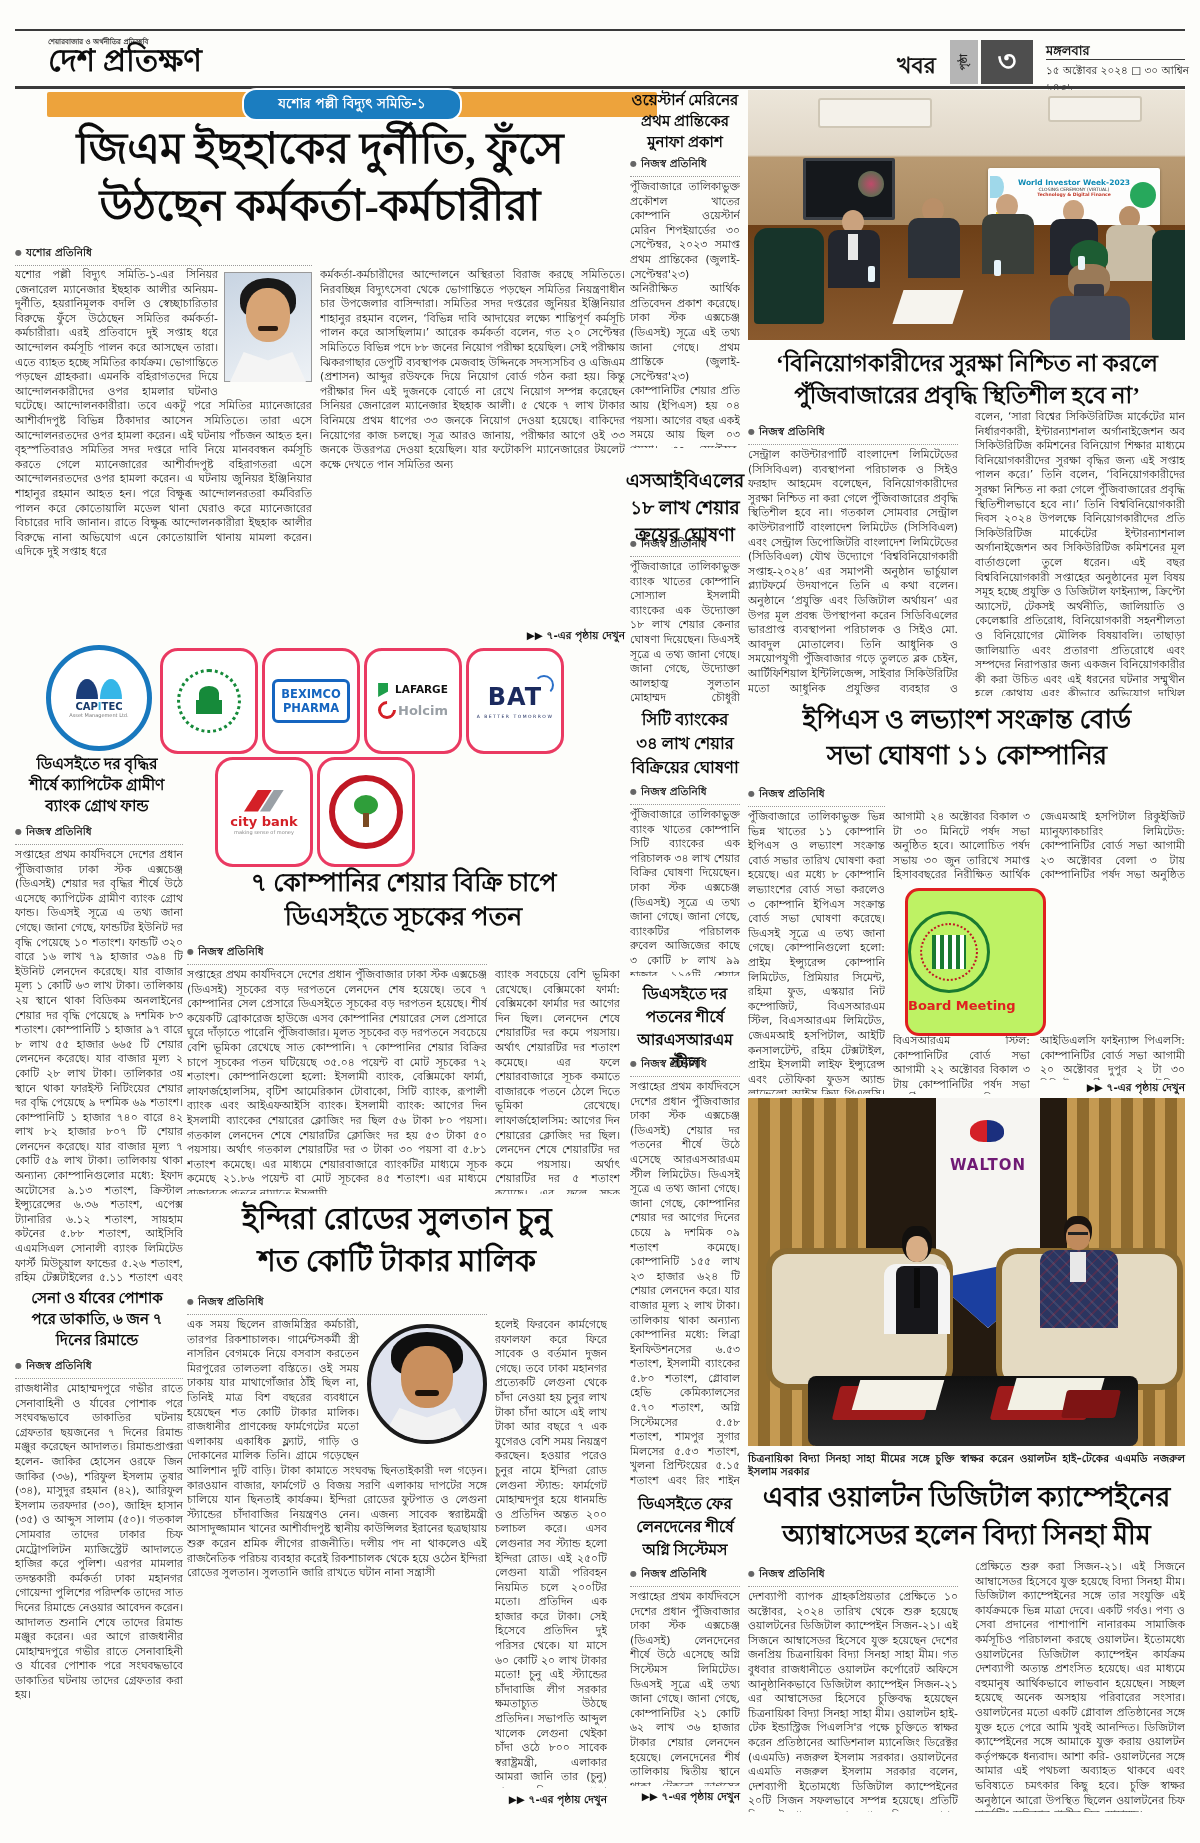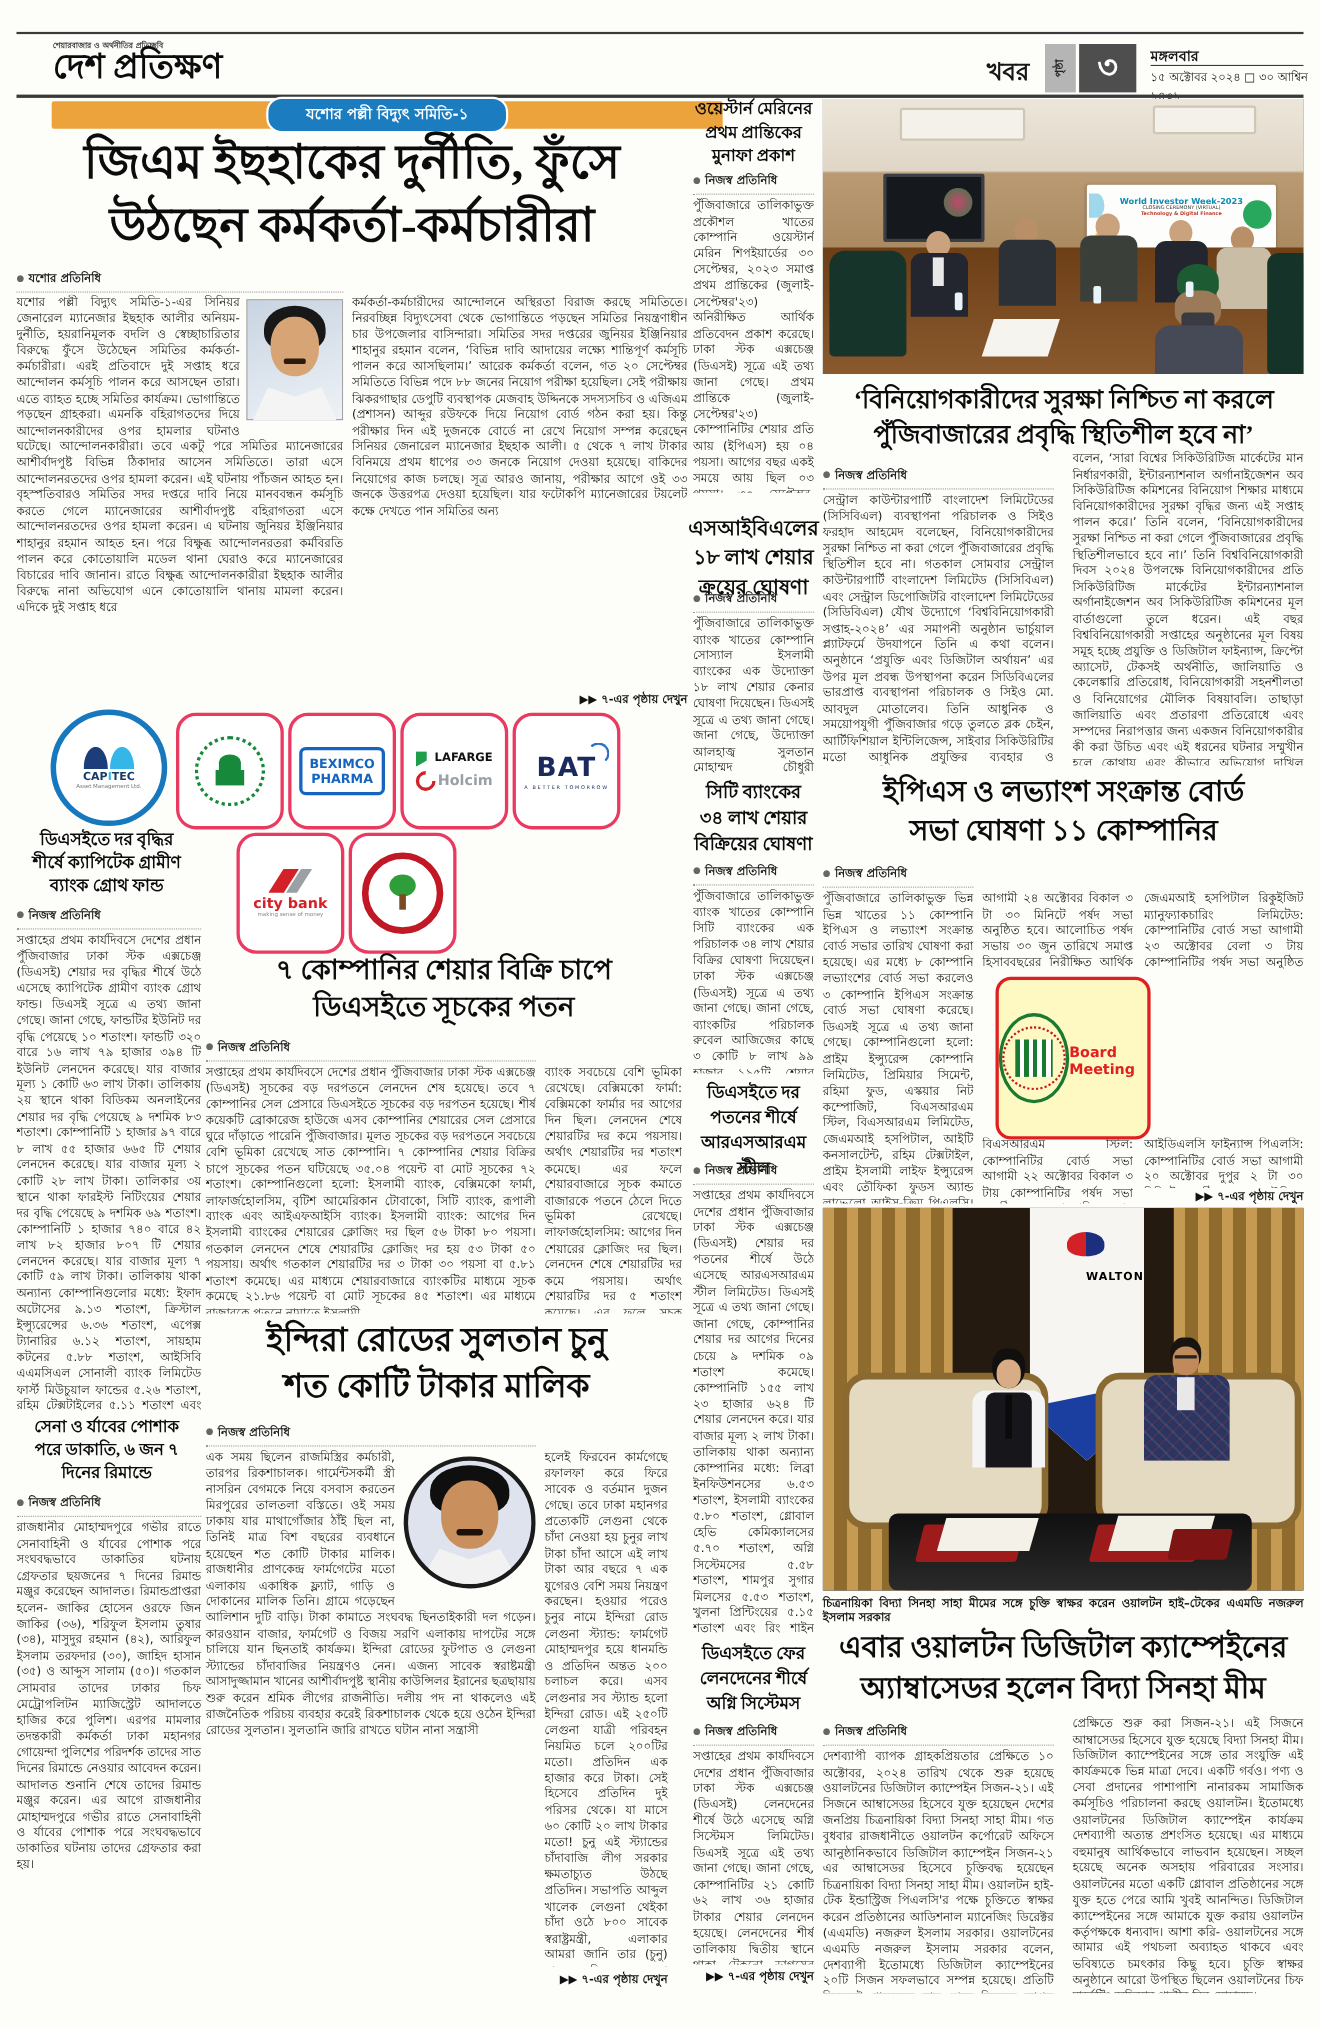--- a/index.html
+++ b/index.html
@@ -279,36 +279,36 @@
   <div class="abs byline" style="left:748px;top:786px;width:137px">
     <span class="dot">●</span><span>নিজস্ব প্রতিনিধি</span>
   </div>
   <div class="abs bodytxt" style="left:748px;top:810px;width:137px;height:284px">পুঁজিবাজারে তালিকাভুক্ত ভিন্ন ভিন্ন খাতের ১১ কোম্পানি ইপিএস ও লভ্যাংশ সংক্রান্ত বোর্ড সভার তারিখ ঘোষণা করা হয়েছে। এর মধ্যে ৮ কোম্পানি লভ্যাংশের বোর্ড সভা করলেও ৩ কোম্পানি ইপিএস সংক্রান্ত বোর্ড সভা ঘোষণা করেছে। ডিএসই সূত্রে এ তথ্য জানা গেছে। কোম্পানিগুলো হলো: প্রাইম ইন্স্যুরেন্স কোম্পানি লিমিটেড, প্রিমিয়ার সিমেন্ট, রহিমা ফুড, এস্কয়ার নিট কম্পোজিট, বিএসআরএম স্টিল, বিএসআরএম লিমিটেড, জেএমআই হসপিটাল, আইটি কনসালটেন্ট, রহিম টেক্সটাইল, প্রাইম ইসলামী লাইফ ইন্স্যুরেন্স এবং তৌফিকা ফুডস অ্যান্ড লাভেলো আইস-ক্রিম পিএলসি। প্রাইম ইন্স্যুরেন্স কোম্পানি লিমিটেড: কোম্পানিটির বোর্ড সভা আগামী ২০ অক্টোবর বিকেল সাড়ে ৪টায় অনুষ্ঠিত হবে। সভায় ৩০ সেপ্টেম্বর, ২০২৪ পর্যন্ত কোম্পানির তৃতীয় প্রান্তিকের অনিরীক্ষিত আর্থিক প্রতিবেদন প্রকাশ করা হবে। রহিমা ফুড লিমিটেড: কোম্পানিটির বোর্ড সভা আগামী ২৭ অক্টোবর বিকাল ৪ টায় কোম্পানিটির পর্ষদ সভা অনুষ্ঠিত হবে।</div>
   <div class="abs bodytxt" style="left:893px;top:810px;width:137px;height:72px">আগামী ২৪ অক্টোবর বিকাল ৩ টা ৩০ মিনিটে পর্ষদ সভা অনুষ্ঠিত হবে। আলোচিত পর্ষদ সভায় ৩০ জুন তারিখে সমাপ্ত হিসাববছরের নিরীক্ষিত আর্থিক প্রতিবেদন পর্যালোচনা করা হবে। পর্ষদ সভা এই প্রতিবেদন অনুমোদন করলে তা লভ্যাংশ প্রকাশ করবে কোম্পানিটি।</div>
   <div class="abs bodytxt" style="left:893px;top:1034px;width:137px;height:60px">বিএসআরএম স্টিল: কোম্পানিটির বোর্ড সভা আগামী ২২ অক্টোবর বিকাল ৩ টায় কোম্পানিটির পর্ষদ সভা অনুষ্ঠিত হবে। আলোচিত সভায় ৩০ জুন, ২০২৪ তারিখে</div>
   <div class="abs bodytxt" style="left:1040px;top:810px;width:145px;height:72px">জেএমআই হসপিটাল রিকুইজিট ম্যানুফ্যাকচারিং লিমিটেড: কোম্পানিটির বোর্ড সভা আগামী ২৩ অক্টোবর বেলা ৩ টায় কোম্পানিটির পর্ষদ সভা অনুষ্ঠিত হবে। আলোচিত সভায় ৩০ জুন</div>
   <div class="abs bodytxt" style="left:1040px;top:1034px;width:145px;height:46px">আইডিএলসি ফাইন্যান্স পিএলসি: কোম্পানিটির বোর্ড সভা আগামী ২০ অক্টোবর দুপুর ২ টা ৩০ মিনিটে অনুষ্ঠিত হবে। তৌফিকা ফুডস অ্যান্ড লাভেলো আইস-ক্রিম</div>
   <div class="abs cont" style="left:1055px;top:1080px;width:130px">▶▶ ৭-এর পৃষ্ঠায় দেখুন</div>
 
-  <div class="abs" style="left:905px;top:888px;width:135px;height:142px;background:#fef9c3;border:3px solid #e02020;border-radius:14px;display:flex;flex-direction:row;align-items:center;justify-content:center">
+  <div class="abs" style="left:905px;top:888px;width:135px;height:142px;background:#bef264;border:3px solid #e02020;border-radius:14px;display:flex;flex-direction:column;justify-content:center">
     <div style="width:76px;height:76px;border:3px solid #1a7a30;border-radius:50%;position:relative;display:flex;align-items:center;justify-content:center">
       <div style="width:54px;height:54px;border:2px dotted #c01824;border-radius:50%;display:flex;align-items:center;justify-content:center">
         <div style="width:34px;height:34px;background:repeating-linear-gradient(90deg,#1a7a30 0 4px,#fff 4px 8px)"></div>
       </div>
     </div>
     <div style="font-size:13px;font-weight:900;color:#e02020;margin-top:5px">Board Meeting</div>
   </div>
 
   <div class="photo" style="left:748px;top:1098px;width:437px;height:348px">
     <div style="position:absolute;inset:0;background:#241a10"></div>
     <div style="position:absolute;left:0;top:0;width:118px;height:100%;background:repeating-linear-gradient(90deg,#c59a52 0 10px,#8f6b2e 10px 22px)"></div>
     <div style="position:absolute;right:0;top:0;width:118px;height:100%;background:repeating-linear-gradient(90deg,#c59a52 0 10px,#8f6b2e 10px 22px)"></div>
     <div style="position:absolute;left:188px;top:0;width:104px;height:230px;background:#f6f5f2;clip-path:polygon(0 0,100% 0,100% 80%,50% 100%,0 80%)">
       <div style="position:absolute;left:34px;top:22px;width:34px;height:22px;background:linear-gradient(90deg,#d42027 50%,#1b2f7e 50%);border-radius:50% 50% 40% 40%"></div>
-      <div style="position:absolute;left:0;top:58px;width:100%;text-align:right;font-size:10px;font-weight:900;color:#000000;letter-spacing:1px">WALTON</div>
+      <div style="position:absolute;left:0;top:58px;width:100%;text-align:center;font-size:15px;font-weight:900;color:#701a75;letter-spacing:1px">WALTON</div>
       <div style="position:absolute;left:0;bottom:0;width:100%;height:70px;background:#1b3fa0;clip-path:polygon(0 30%,100% 0,100% 43%,50% 100%,0 43%)"></div>
     </div>
     <div style="position:absolute;left:18px;top:150px;width:175px;height:130px;background:#e4dac2;border:6px solid #8a6a30;border-radius:22px"></div>
     <div style="position:absolute;left:248px;top:150px;width:175px;height:130px;background:#e4dac2;border:6px solid #8a6a30;border-radius:22px"></div>
     <div style="position:absolute;left:128px;top:128px;width:84px;height:150px">
       <div style="position:absolute;left:26px;top:0;width:30px;height:36px;background:#12100e;border-radius:50% 50% 60% 60%"></div>
       <div style="position:absolute;left:30px;top:10px;width:22px;height:26px;background:#d8ad85;border-radius:46%"></div>
       <div style="position:absolute;left:8px;top:38px;width:66px;height:70px;background:#f4f4f4;border-radius:12px 12px 0 0"></div>
       <div style="position:absolute;left:20px;top:40px;width:42px;height:68px;background:#17171b;border-radius:8px 8px 0 0"></div>
       <div style="position:absolute;left:38px;top:42px;width:6px;height:40px;background:#0a0a0a"></div>

